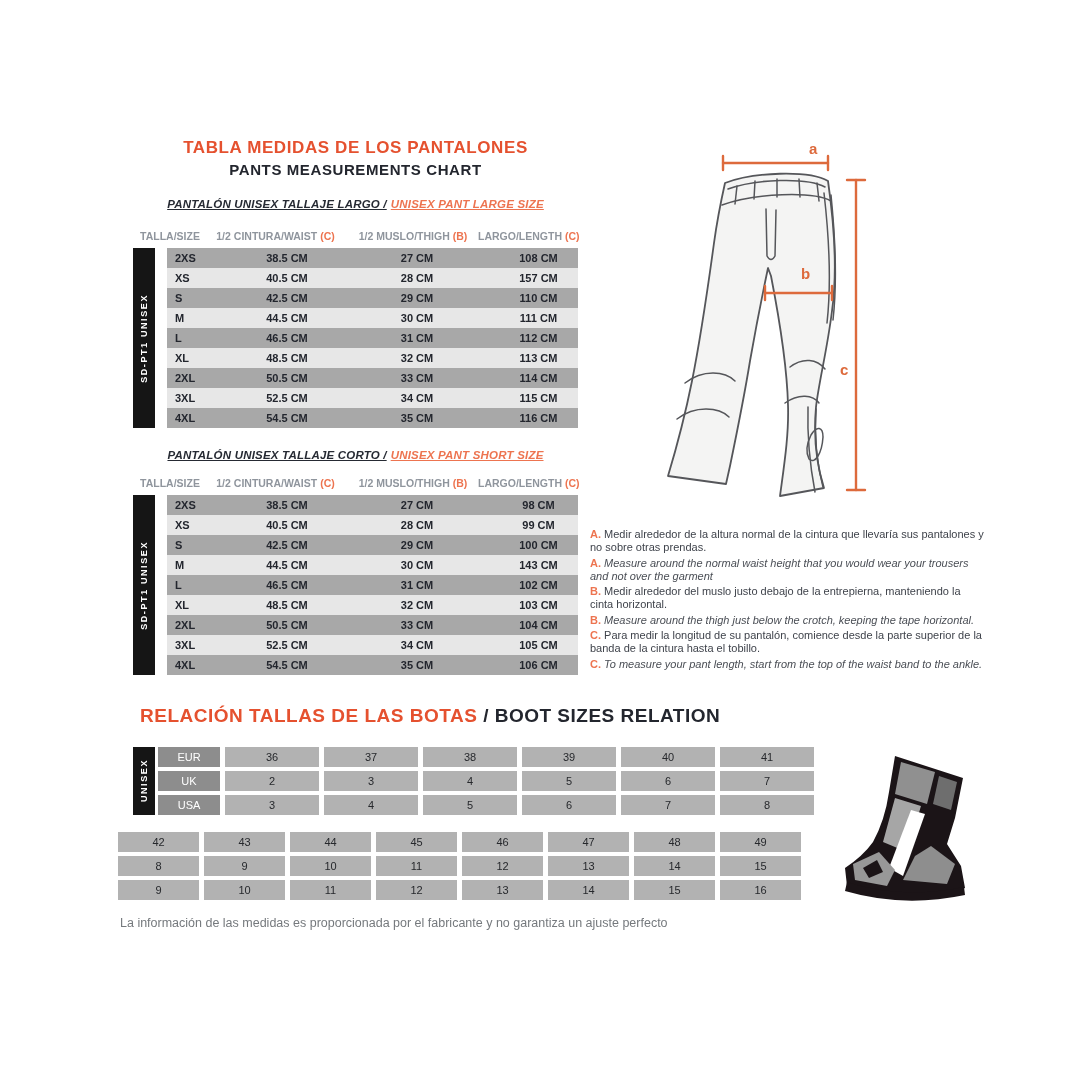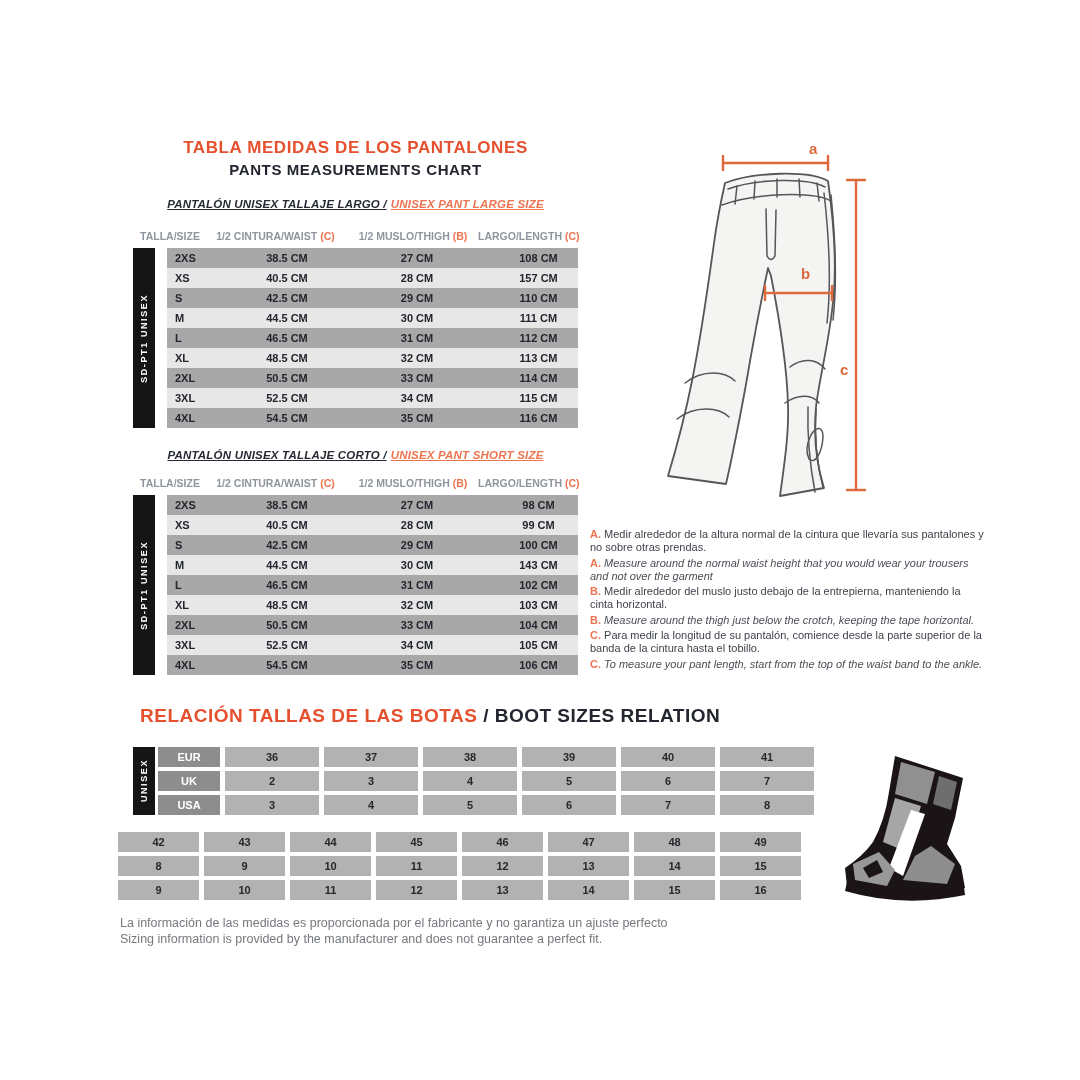--- a/index.html
+++ b/index.html
@@ -50,21 +50,21 @@
   .boot-heading{left:140px;top:705px;font-size:19px;font-weight:800;letter-spacing:.5px;white-space:nowrap;}
   .boot-heading .es{color:var(--orange);}
   .boot-heading .en{color:var(--ink);}
 
   .btable{display:grid;gap:4px 5px;}
   #boot-table-1{left:158px;top:747px;grid-template-columns:62px repeat(6,94px);}
   #boot-table-2{left:118px;top:832px;grid-template-columns:repeat(8,81px);}
   .bbar{left:133px;top:747px;width:22px;height:68px;background:var(--bar-black);
         display:flex;align-items:center;justify-content:center;}
   .bhc,.bc{height:20px;display:flex;align-items:center;justify-content:center;
-           font-size:11px;font-weight:700;}
+           font-size:11px;font-weight:400;}
   .bhc{background:var(--cell-head);color:#fff;}
   .bc{background:var(--cell-gray);color:#26282c;}
 
   .footer{left:120px;top:916px;font-size:12.5px;color:#75797d;line-height:15.5px;}
 
   svg{display:block;}
   svg text{font-family:"Liberation Sans",sans-serif;}
 </style>
 </head>
 <body>
@@ -338,16 +338,15 @@
     <polygon fill="#6e6e6e" points="96,28 114,34 108,62 90,56"></polygon>
     <polygon fill="#a6a6a6" points="52,50 78,58 64,104 40,94"></polygon>
     <polygon fill="#ffffff" points="68,62 82,66 60,128 46,120"></polygon>
     <path fill="#8e8e8e" d="M88,98 L112,116 L104,136 L60,132 L72,108 Z"></path>
     <path fill="#989898" d="M10,116 L36,104 L52,122 L44,138 L12,132 Z"></path>
     <polygon fill="#1b1417" points="20,120 34,112 40,124 26,130"></polygon>
   </svg>
 
   <div class="abs footer">
     <div>La información de las medidas es proporcionada por el fabricante y no garantiza un ajuste perfecto</div>
-    <div>Sizing information is provided by the manufacturer and does not guarantee a perfect fit.</div>
   </div>
 
 </div>
 
 </body></html>

